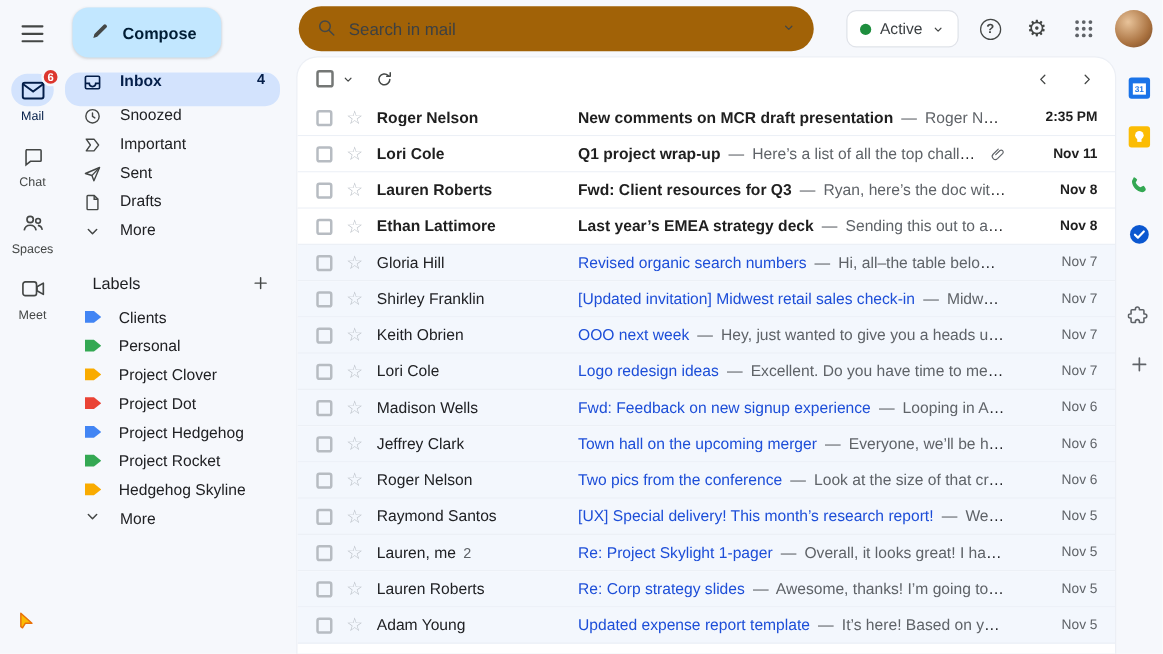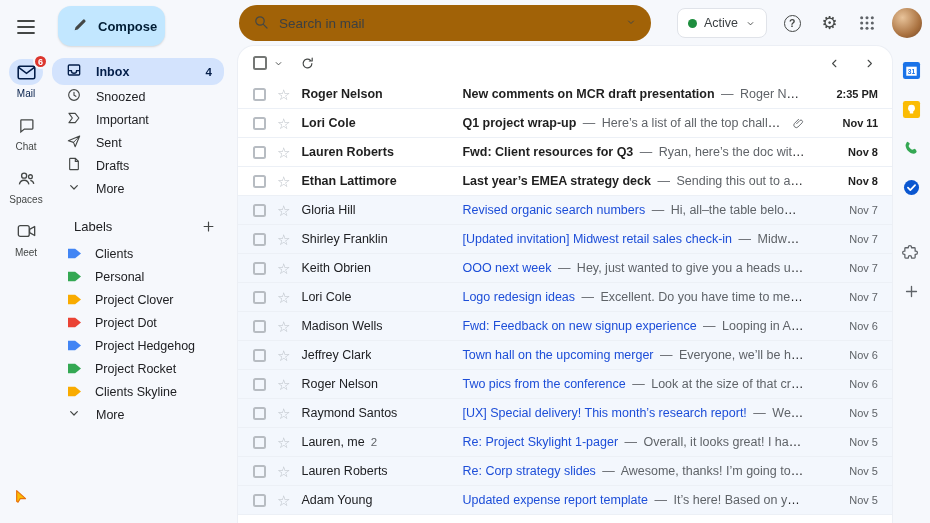--- a/index.html
+++ b/index.html
@@ -18,22 +18,22 @@
   .rail-item.active .rail-pill { background:#d3e3fd; }
   .rail-badge { position:absolute; top:-5px; right:-5px; background:#dc362e; color:#fff; font-size:9px; font-weight:700; min-width:15px; height:15px; border-radius:8px; display:flex; align-items:center; justify-content:center; border:2px solid #f6f8fc; }
   .rail-label { font-size:10px; color:#444746; margin-top:3px; }
   .rail-item.active .rail-label { color:#041e49; font-weight:400; }
   .cursor-bottom { position:absolute; left:14px; bottom:16px; }
 
   
   .sidebar { width:186px; flex:none; display:flex; flex-direction:column; }
   .logo-row { height:46px; display:flex; align-items:center; gap:8px; padding-left:6px; }
   .logo-text { font-size:20px; color:#5f6368; }
-  .compose { margin:6px 0 12px 6px; height:40px; width:fit-content; background:#c2e7ff; border-radius:13px; display:flex; align-items:center; gap:10px; padding:0 8px 0 14px; font-size:13px; font-weight:700; color:#001d35; cursor:pointer; box-shadow:0 1px 2px rgba(60,64,67,.18); }
-  .folder { display:flex; align-items:center; height:23px; margin-right:14px; padding-left:14px; gap:14px; border-radius:12px; font-size:12.5px; color:#202124; cursor:pointer; }
+  .compose { margin:6px 0 12px 6px; height:40px; width:fit-content; background:#c2e7ff; border-radius:13px; display:flex; align-items:center; gap:10px; padding:0 20px 0 14px; font-size:13px; font-weight:700; color:#001d35; cursor:pointer; box-shadow:0 1px 2px rgba(60,64,67,.18); }
+  .folder { display:flex; height:23px; margin-right:14px; padding-left:14px; gap:14px; border-radius:12px; font-size:12.5px; color:#202124; cursor:pointer; }
   .folder.active { background:#d3e3fd; height:27px; font-weight:700; color:#041e49; }
   .folder .cnt { margin-left:auto; margin-right:12px; font-size:11.5px; font-weight:700; }
   .labels-head { display:flex; align-items:center; margin:14px 14px 4px 0; padding-left:22px; height:24px; }
   .labels-head .lt { font-size:13px; font-weight:500; color:#202124; }
   .labels-head .plus { margin-left:auto; margin-right:8px; cursor:pointer; display:flex; }
   .labelrow { display:flex; align-items:center; height:23px; padding-left:16px; gap:14px; font-size:12.5px; color:#202124; cursor:pointer; }
   .tag { width:13px; height:13px; flex:none; clip-path:polygon(0 14%,55% 14%,100% 50%,55% 86%,0 86%); }
 
   
   .rightzone { flex:1; min-width:0; display:flex; flex-direction:column; }
@@ -227,21 +227,21 @@
         <span>Project Hedgehog</span>
       </div>
 
       <div class="labelrow">
         <span class="tag" style="background: rgb(52, 168, 83);"></span>
         <span>Project Rocket</span>
       </div>
 
       <div class="labelrow">
         <span class="tag" style="background: rgb(249, 171, 0);"></span>
-        <span>Clients Skyline</span>
+        <span>Hedgehog Skyline</span>
       </div>
 
     <div class="labelrow" style="padding-left:14px;">
       <span><svg width="16" height="16" viewBox="0 0 24 24">
             <path d="M7 10l5 5 5-5" fill="none" stroke="#444746" stroke-width="1.8" stroke-linecap="round" stroke-linejoin="round"></path>
           </svg></span>
       <span>More</span>
     </div>
   </div>
 

